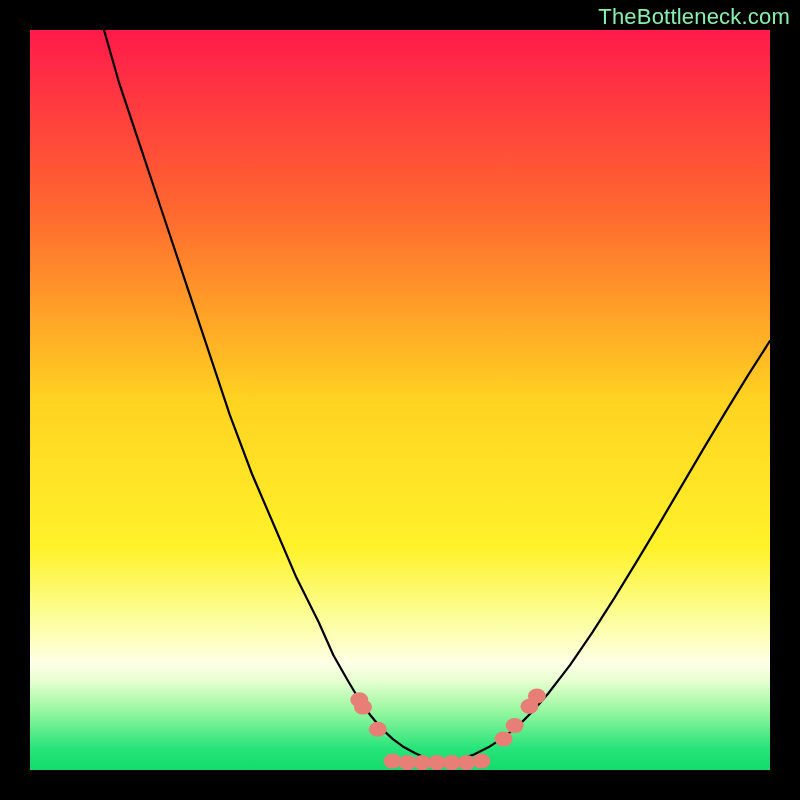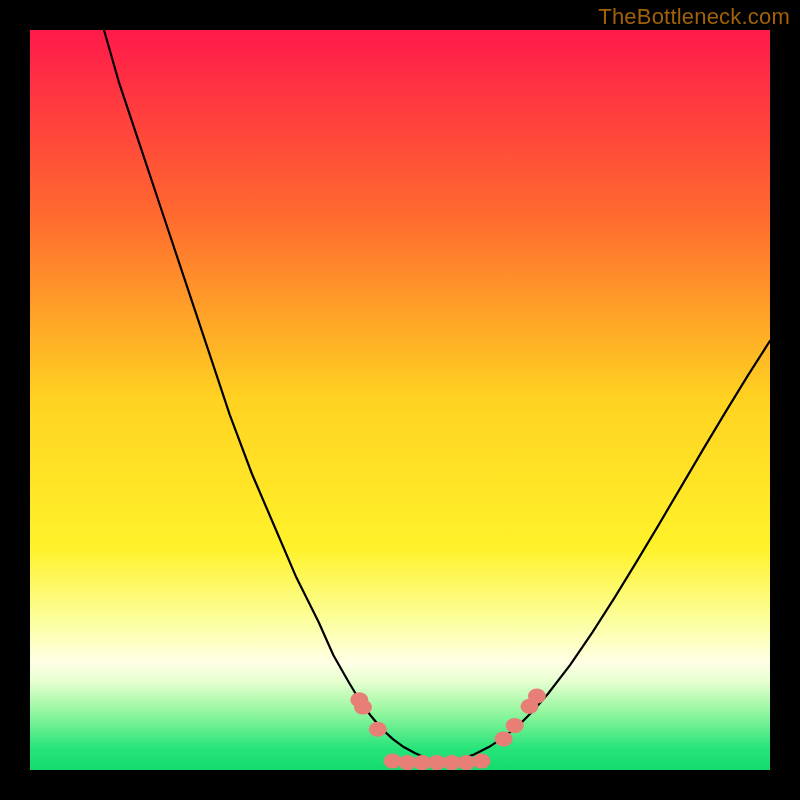--- a/index.html
+++ b/index.html
@@ -31,21 +31,21 @@
   .curves {
     position: absolute;
     inset: 0;
   }
   .watermark {
     position: absolute;
     top: 4px;
     right: 10px;
     font-family: Arial, Helvetica, sans-serif;
     font-size: 22px;
-    color: #a16207;
+    color: #86efac;
     font-weight: 500;
     letter-spacing: 0.2px;
   }
 </style>
 </head>
 <body>
 
 <div class="frame">
   <div class="watermark">TheBottleneck.com</div>
   <div class="plot">

